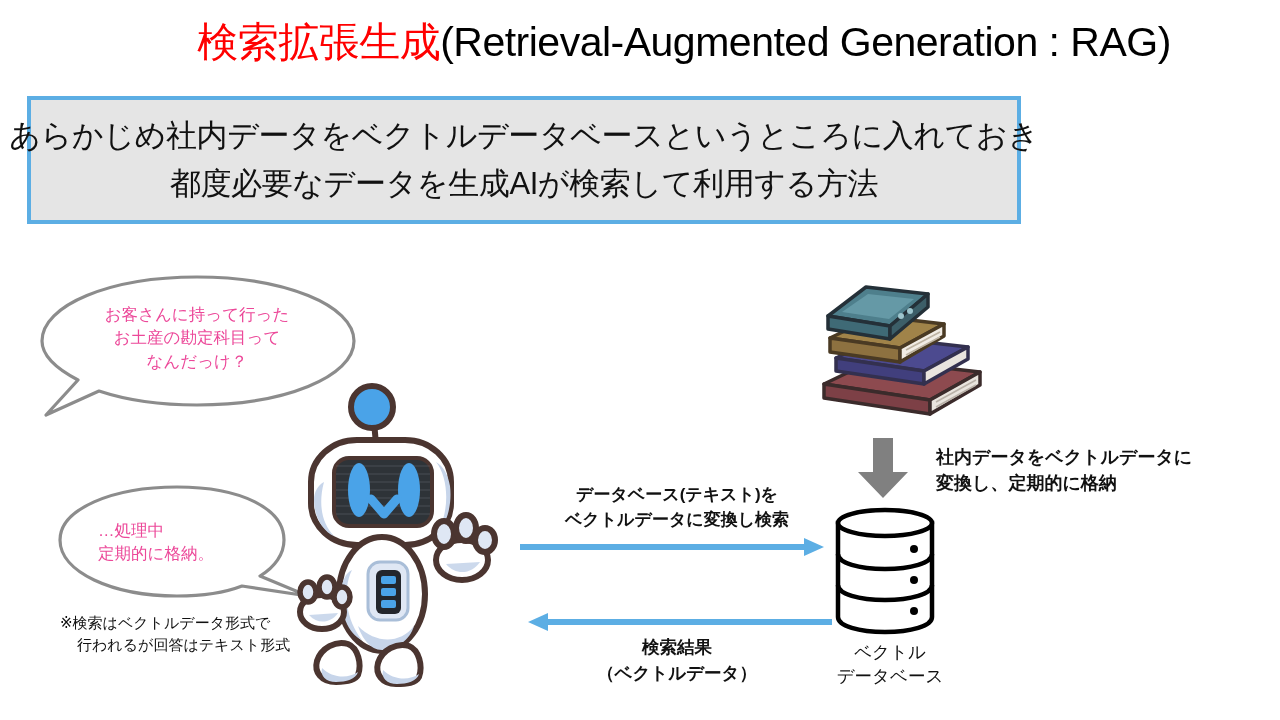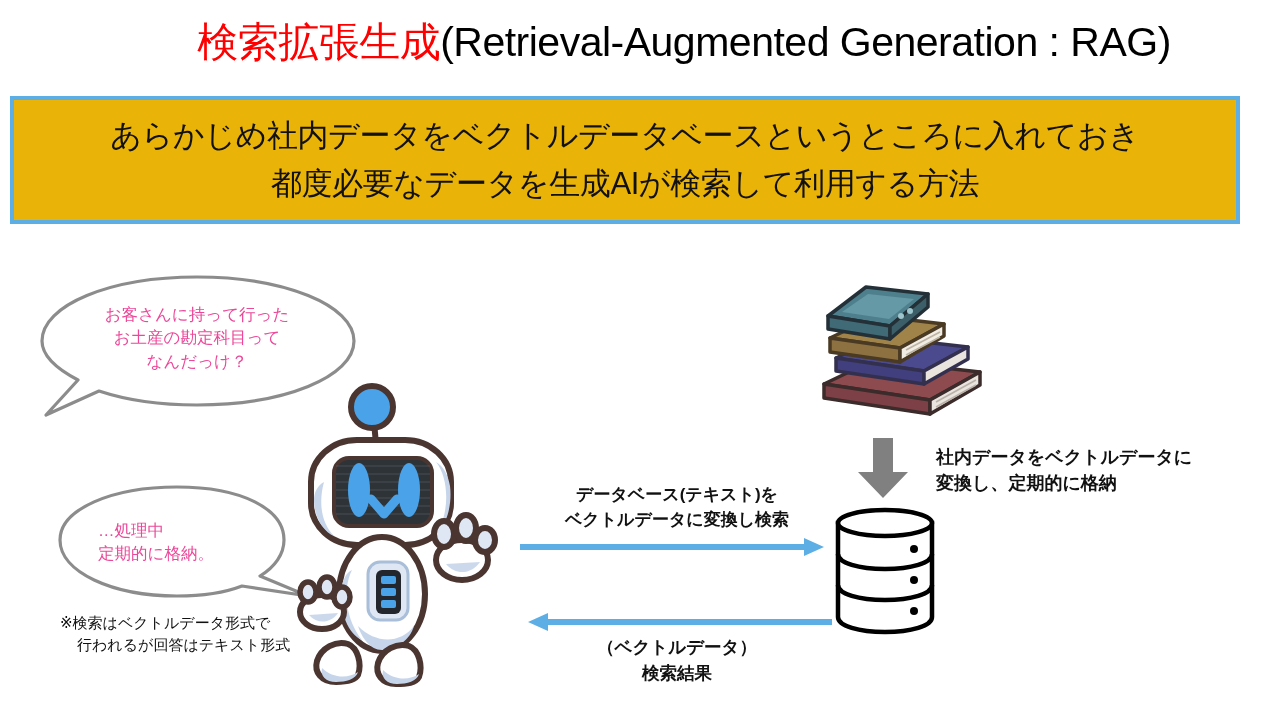--- a/index.html
+++ b/index.html
@@ -20,24 +20,24 @@
     font-size:41px;
     line-height:1.1;
     letter-spacing:-0.5px;
     margin-left:44px;
   }
   #title-jp{color:#ff0000;}
   #title-en{color:#000000;}
 
   
   #statement-box{
-    position:absolute;left:10px;top:96px;
-    width:1230px;height:128px;
+    position:absolute;left:27px;top:96px;
+    width:994px;height:128px;
     border:4px solid #5caee4;
-    background:#eab308;
+    background:#e5e5e5;
     box-sizing:border-box;
     display:flex;flex-direction:column;
     align-items:center;justify-content:center;
   }
   .statement-line{
     font-size:31px;color:#111;letter-spacing:-0.4px;line-height:1.55;
     white-space:nowrap;
   }
 
   
@@ -269,36 +269,40 @@
         <path d="M8 49 C8 58 29 64 55 64 C81 64 102 58 102 49" fill="none"></path>
         <path d="M8 80 C8 89 29 95 55 95 C81 95 102 89 102 80" fill="none"></path>
       </g>
       <g fill="#000000">
         <circle cx="84" cy="44" r="4"></circle>
         <circle cx="84" cy="75" r="4"></circle>
         <circle cx="84" cy="106" r="4"></circle>
       </g>
     </svg>
   </div>
+  <div id="db-label">
+    <div>ベクトル</div>
+    <div>データベース</div>
+  </div>
 
   <div id="flow-forward-label">
     <div>データベース(テキスト)を</div>
     <div>ベクトルデータに変換し検索</div>
   </div>
   <div id="arrow-forward">
     <svg viewBox="0 0 304 18" width="304" height="18">
       <line x1="0" y1="9" x2="286" y2="9" stroke="#5caee4" stroke-width="6"></line>
       <path d="M284 0 L304 9 L284 18 Z" fill="#5caee4"></path>
     </svg>
   </div>
 
   <div id="arrow-back">
     <svg viewBox="0 0 304 18" width="304" height="18">
       <line x1="18" y1="9" x2="304" y2="9" stroke="#5caee4" stroke-width="6"></line>
       <path d="M20 0 L0 9 L20 18 Z" fill="#5caee4"></path>
     </svg>
   </div>
   <div id="flow-back-label">
+    <div>検索結果</div>
     <div>（ベクトルデータ）</div>
-    <div>検索結果</div>
   </div>
 
 </div>
 
 </body></html>

